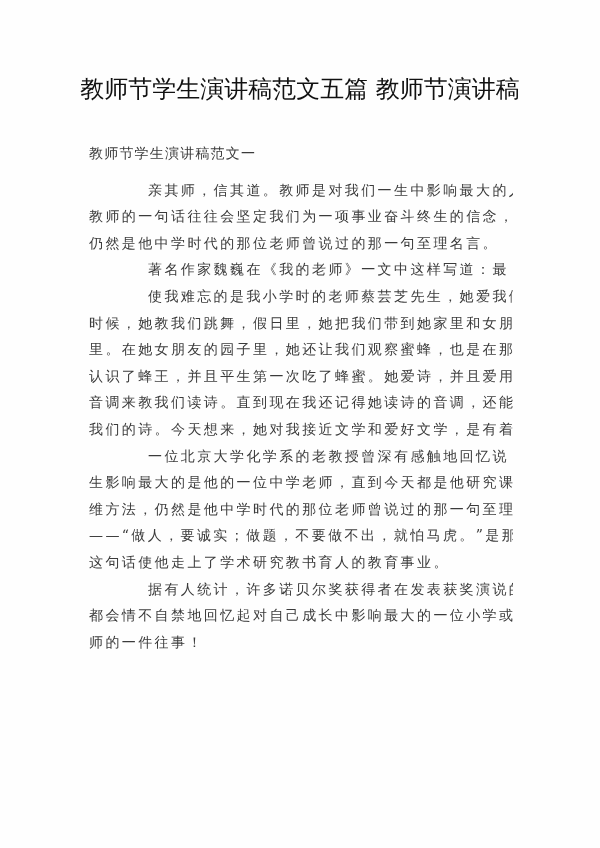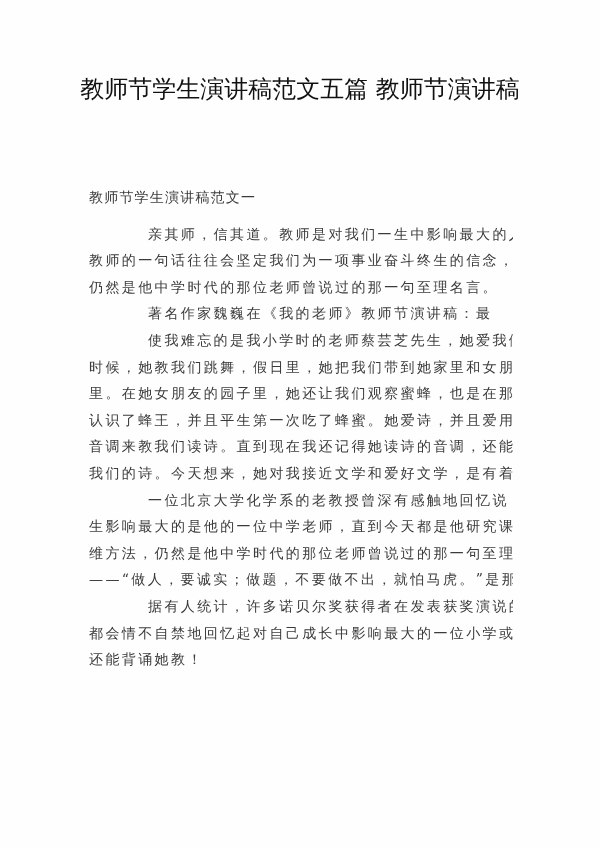--- a/index.html
+++ b/index.html
@@ -34,21 +34,20 @@
       color: #111;
       margin: 0;
     }
     .body {
       position: absolute;
       left: 89px;
       top: 140px;
       width: 424px;
       font-size: 14px;
       color: #333;
-      margin-top: 44px;
     }
     .line {
       height: 26.6px;
       line-height: 26.6px;
       white-space: nowrap;
       overflow: hidden;
       letter-spacing: 2.4px;
       filter: contrast(0.9);
     }
     .line.indent {
@@ -68,38 +67,39 @@
   <div class="body">
     <div class="line heading">教师节学生演讲稿范文一</div>
 
     <div>
       <div class="line indent">亲其师，信其道。教师是对我们一生中影响最大的人之一。</div>
       <div class="line">教师的一句话往往会坚定我们为一项事业奋斗终生的信念，教师一</div>
       <div class="line">仍然是他中学时代的那位老师曾说过的那一句至理名言。</div>
     </div>
 
     <div>
-      <div class="line indent">著名作家魏巍在《我的老师》教师节演讲稿：最</div>
+      <div class="line indent">著名作家魏巍在《我的老师》一文中这样写道：最</div>
     </div>
 
     <div>
       <div class="line indent">使我难忘的是我小学时的老师蔡芸芝先生，她爱我们，课外的</div>
       <div class="line">时候，她教我们跳舞，假日里，她把我们带到她家里和女朋友的家</div>
       <div class="line">里。在她女朋友的园子里，她还让我们观察蜜蜂，也是在那时，我</div>
       <div class="line">认识了蜂王，并且平生第一次吃了蜂蜜。她爱诗，并且爱用歌唱的</div>
       <div class="line">音调来教我们读诗。直到现在我还记得她读诗的音调，还能背诵她教</div>
       <div class="line">我们的诗。今天想来，她对我接近文学和爱好文学，是有着多么</div>
     </div>
 
     <div>
       <div class="line indent">一位北京大学化学系的老教授曾深有感触地回忆说，对他一</div>
       <div class="line">生影响最大的是他的一位中学老师，直到今天都是他研究课题的思</div>
       <div class="line">维方法，仍然是他中学时代的那位老师曾说过的那一句至理名言</div>
       <div class="line">——“做人，要诚实；做题，不要做不出，就怕马虎。”是那位老师的</div>
+      <div class="line">这句话使他走上了学术研究教书育人的教育事业。</div>
     </div>
 
     <div>
       <div class="line indent">据有人统计，许多诺贝尔奖获得者在发表获奖演说的时候，</div>
       <div class="line">都会情不自禁地回忆起对自己成长中影响最大的一位小学或中学老</div>
-      <div class="line">还能背诵她教！</div>
+      <div class="line">师的一件往事！</div>
     </div>
   </div>
 </div>
 
 </body></html>

